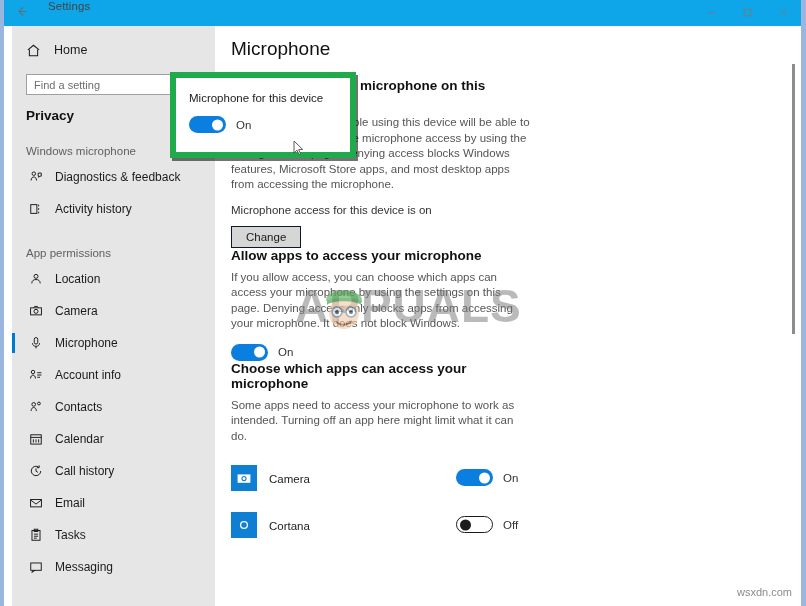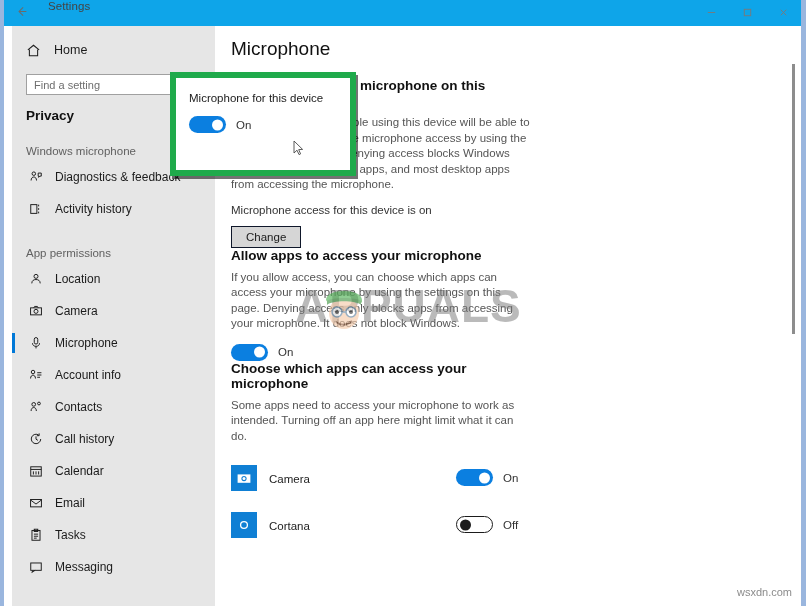--- a/index.html
+++ b/index.html
@@ -180,21 +180,21 @@
 
   
   .main-sb {
     position: absolute; right: 6px; top: 38px;
     width: 3px; height: 270px; background: #8d8d8d;
   }
 
   
   .callout {
     position: absolute; left: 170px; top: 72px;
-    width: 186px; height: 104px;
+    width: 186px; height: 86px;
     border: 6px solid #1faa4b;
     background: #ffffff;
     box-shadow: 2px 3px 0 rgba(0,0,0,.55);
     z-index: 40;
   }
   .callout-inner { padding: 14px 0 0 13px; position: relative; height: 100%; }
   .callout-title { font-size: 11.5px; color: #1b1b1b; }
   .callout-toggle-row { display: flex; align-items: center; margin-top: 12px; }
   .cursor-arrow {
     position: absolute; left: 117px; top: 62px;
@@ -357,37 +357,37 @@
             <path d="M2.4 12.6 C2.4 9.8 3.9 8.6 5.4 8.6 C6.9 8.6 8.4 9.8 8.4 12.6"></path>
           <circle cx="11.4" cy="4" r="1.6"></circle>
         </svg>
       </span>
       <span class="lbl">Contacts</span>
     </div>
 
     <div class="nav-item">
       <span class="ico">
         <svg viewBox="0 0 16 16" fill="none" stroke="currentColor" stroke-width="1.1">
+          <rect x="2" y="3.2" width="12" height="10.6"></rect>
+            <path d="M2 6.2 H14"></path>
+          <path d="M5 8.4 V12 M8 8.4 V12 M11 8.4 V12"></path>
+        </svg>
+      </span>
+      <span class="lbl">Calendar</span>
+    </div>
+
+    <div class="nav-item">
+      <span class="ico">
+        <svg viewBox="0 0 16 16" fill="none" stroke="currentColor" stroke-width="1.1">
           <path d="M13.4 8 A5.4 5.4 0 1 1 11.2 3.6"></path>
             <path d="M11.6 1.6 V4.2 H9"></path>
           <path d="M8 5 V8.2 L10.2 9.6"></path>
         </svg>
       </span>
       <span class="lbl">Call history</span>
-    </div>
-
-    <div class="nav-item">
-      <span class="ico">
-        <svg viewBox="0 0 16 16" fill="none" stroke="currentColor" stroke-width="1.1">
-          <rect x="2" y="3.2" width="12" height="10.6"></rect>
-            <path d="M2 6.2 H14"></path>
-          <path d="M5 8.4 V12 M8 8.4 V12 M11 8.4 V12"></path>
-        </svg>
-      </span>
-      <span class="lbl">Calendar</span>
     </div>
 
     <div class="nav-item">
       <span class="ico">
         <svg viewBox="0 0 16 16" fill="none" stroke="currentColor" stroke-width="1.1">
           <rect x="1.8" y="4" width="12.4" height="8.4"></rect>
             <path d="M1.8 4.6 L8 9.2 L14.2 4.6"></path>
         </svg>
       </span>
       <span class="lbl">Email</span>

